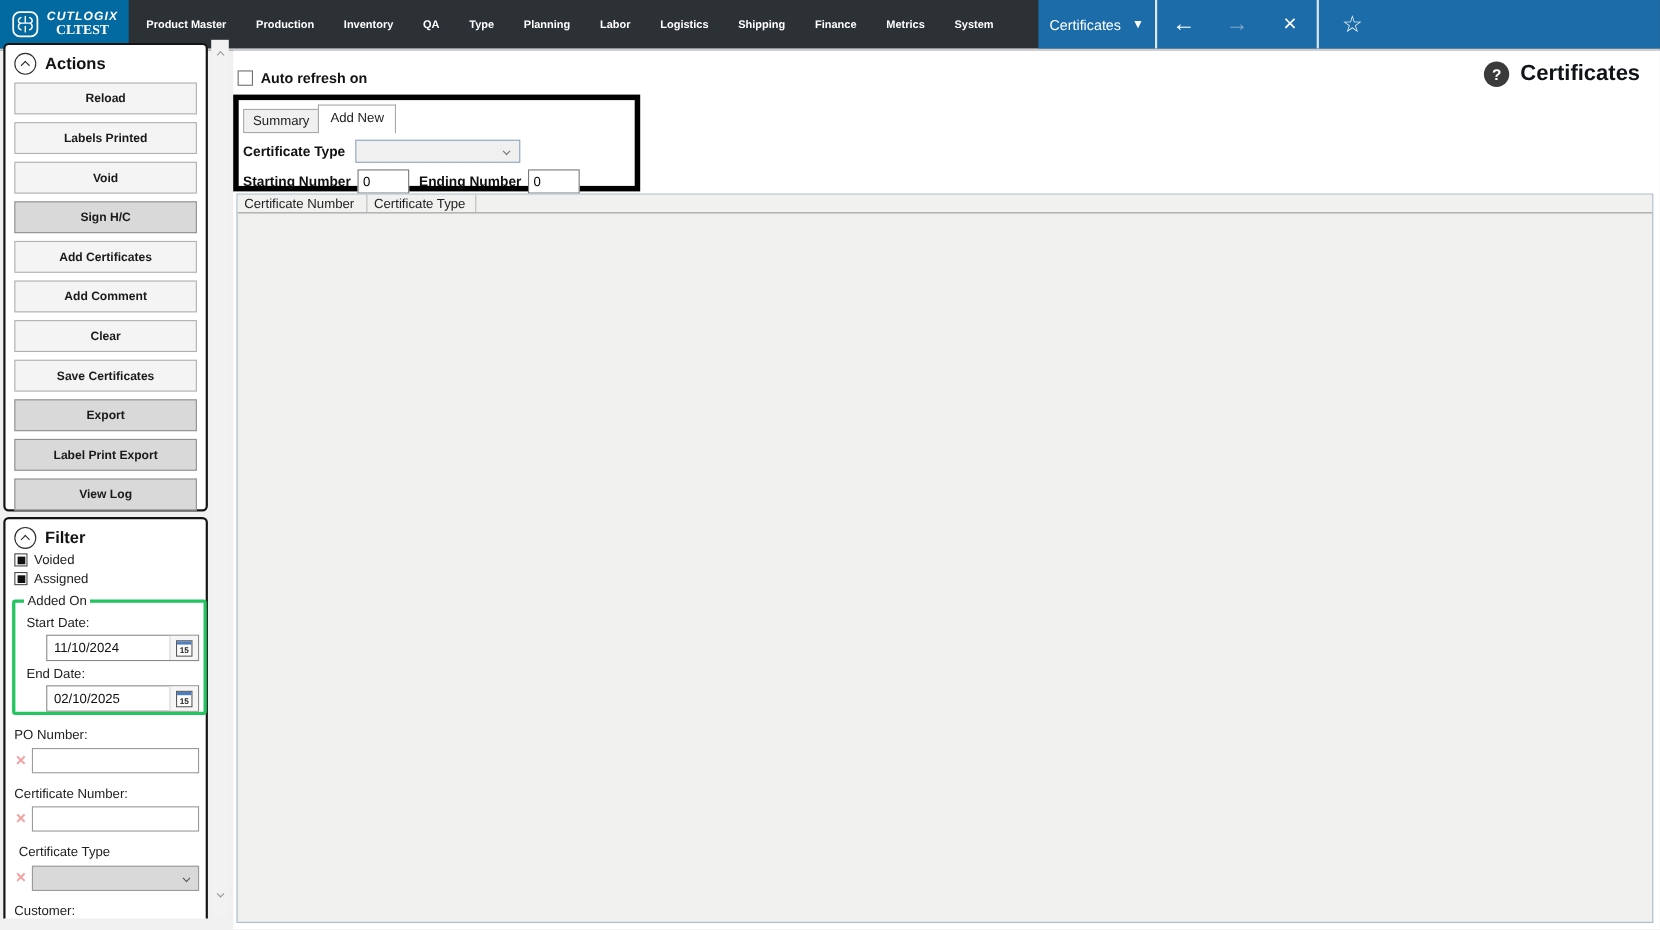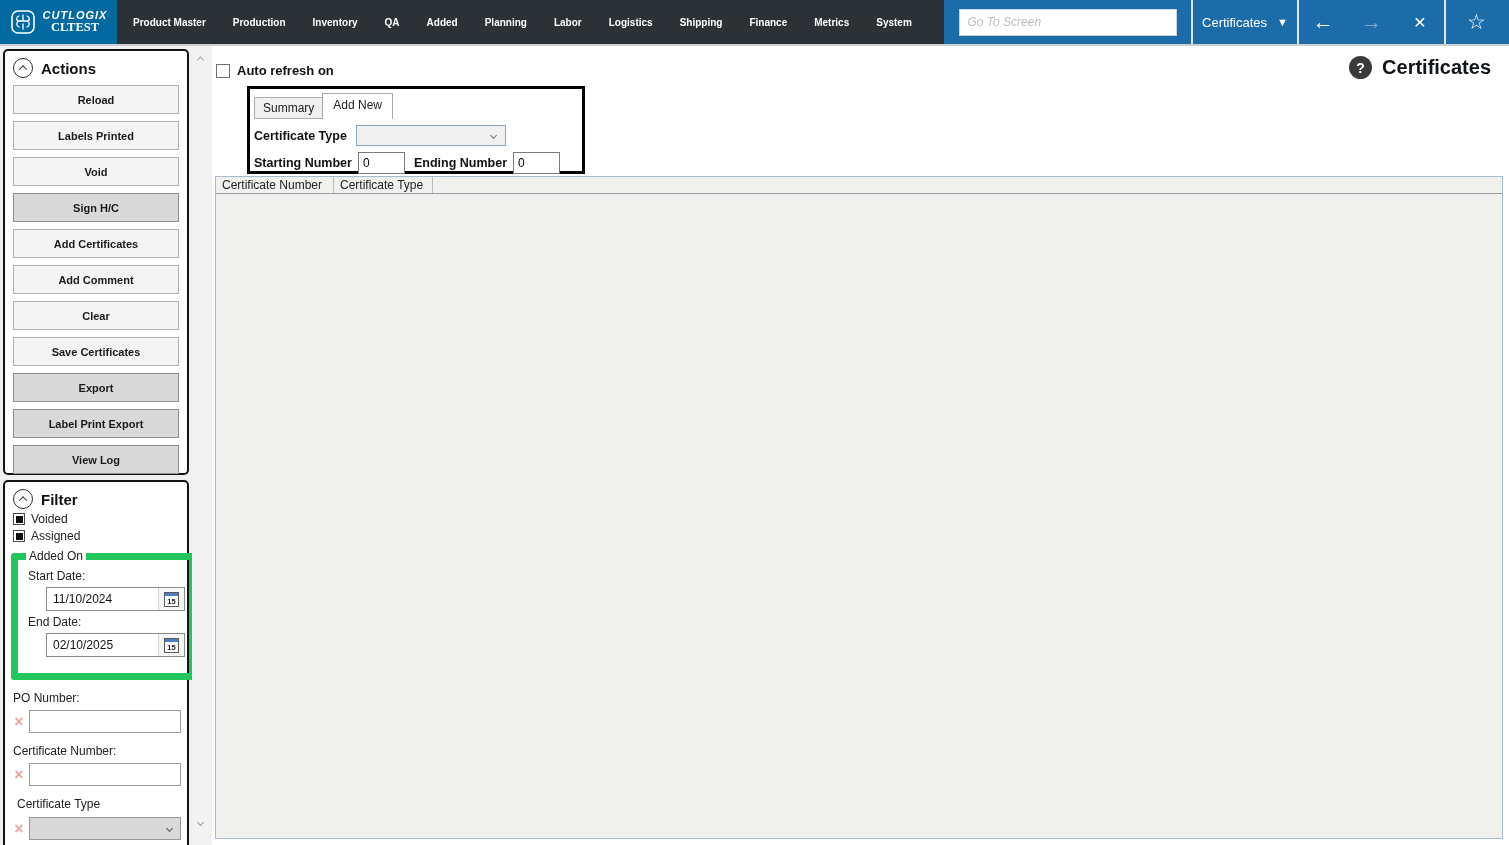--- a/index.html
+++ b/index.html
@@ -28,21 +28,21 @@
   .goto-input::placeholder { color:#b9bcc0; font-style:italic; }
   .sec-screen { width:106px; gap:10px; color:#fff; font-size:13px; cursor:pointer; }
   .screen-caret { font-size:11px; }
   .sec-arrows { width:147px; gap:0; }
   .nav-btn { color:#fff; font-size:21px; width:49px; text-align:center; cursor:pointer; line-height:44px; }
   .nav-btn.disabled { color:#7fa6ca; }
   .sec-fav { width:63px; }
   .star-btn { color:#fff; font-size:21px; cursor:pointer; }
 
   
-  .sidebar { position:absolute; left:0; top:46px; width:212px; height:799px; overflow:hidden; }
+  .sidebar { position:absolute; left:0; top:36px; width:212px; height:799px; overflow:hidden; }
   .panel { position:absolute; left:3px; width:186px; background:#ffffff;
            border:2px solid #141414; border-radius:5px; }
   .panel-actions { top:3px; height:426px; }
   .panel-filter  { top:434px; height:430px; }
   .panel-head { display:flex; align-items:center; gap:8px; margin:7px 0 2px 8px; }
   .collapse-btn { width:20px; height:20px; border:1.6px solid #2d2d2d; border-radius:50%;
                   display:inline-flex; align-items:center; justify-content:center; cursor:pointer; flex:0 0 auto; }
   .chev { display:inline-block; width:6px; height:6px; border-left:1.8px solid #2d2d2d; border-top:1.8px solid #2d2d2d; }
   .chev-up   { transform:rotate(45deg) translate(1px,1px); }
   .chev-down { transform:rotate(225deg); }
@@ -51,21 +51,21 @@
   .action-btn { margin:7px 8px 0 8px; height:29px; display:flex; align-items:center; justify-content:center;
                 font-size:11px; font-weight:bold; color:#1a1a1a; background:#f4f4f4;
                 border:1px solid #b0b0b0; cursor:pointer; }
   .action-btn.dark { background:#d9d9d9; border-color:#8f8f8f; }
 
   
   .chk-row { display:flex; align-items:center; gap:6px; margin:3px 16px 0 8px; font-size:12px; color:#222; }
   .chk { width:12px; height:12px; border:1px solid #4a4a4a; background:#fff; display:inline-flex;
          align-items:center; justify-content:center; flex:0 0 auto; cursor:pointer; }
   .chk .fill { width:7px; height:7px; background:#111; }
-  fieldset.addedon { margin:6px 6px 0 6px; border:7px solid #22c55e; border-radius:3px; padding:2px 4px 16px 4px; }
+  fieldset.addedon { margin:6px 6px 0 6px; border:3px solid #22c55e; border-radius:3px; padding:2px 4px 0 4px; }
   fieldset.addedon legend { font-size:12px; color:#222; padding:0 3px; margin-left:4px; }
   .date-label { font-size:12px; color:#222; margin:4px 0 4px 6px; }
   .date-field { margin-left:24px; width:139px; height:24px; border:1px solid #8a8a8a; background:#fff;
                 display:flex; align-items:center; }
   .date-field input { border:none; outline:none; width:96px; font-size:12px; padding-left:6px;
                       font-family:"Liberation Sans", sans-serif; color:#111; background:transparent; }
   .cal-btn { margin-left:auto; width:26px; height:22px; display:flex; align-items:center; justify-content:center;
              cursor:pointer; border-left:1px solid #d5d5d5; background:#f6f6f6; }
   .cal-icon { width:15px; height:15px; border:1px solid #5a5a5a; background:#fff; position:relative;
               font-size:7.5px; font-weight:bold; color:#222; display:flex; align-items:flex-end; justify-content:center; }
@@ -87,22 +87,22 @@
   .scroll-arrow .chev { width:5px; height:5px; border-color:#9b9b9b; }
   .scroll-up { top:4px; } .scroll-down { bottom:14px; }
 
   
   .main { position:absolute; left:212px; top:46px; right:0; bottom:0; background:#ffffff; }
 
   .autorefresh { position:absolute; left:4px; top:17px; display:flex; align-items:center; gap:7px; }
   .autorefresh .box { width:14px; height:14px; border:1px solid #707070; background:#fff; cursor:pointer; }
   .autorefresh .lbl { font-size:13px; font-weight:bold; color:#111; }
 
-  .annotation-box { position:absolute; left:0; top:40px; width:338px; height:88px;
-                    border:3px solid #000000; background:transparent;margin-left:35px; }
+  .annotation-box { position:absolute; left:0; top:40px; width:370px; height:88px;
+                    border:5px solid #000000; background:transparent; }
   .tabs { position:absolute; left:4px; top:4px; display:flex; align-items:flex-end; height:26px; }
   .tab { font-size:12px; color:#222; cursor:pointer; }
   .tab-inactive { background:#f0f0f0; border:1px solid #a9a9a9; padding:3px 8px 3px 8px; height:22px; }
   .tab-active { background:#fff; border:1px solid #a9a9a9; border-bottom:none; padding:4px 10px 5px 10px;
                 height:26px; margin-left:-1px; position:relative; z-index:2; font-weight:normal; }
   .form-row { position:absolute; display:flex; align-items:center; }
   .row-ctype { left:4px; top:36px; }
   .row-nums  { left:4px; top:63px; }
   .b-label { font-size:12.5px; font-weight:bold; color:#111; white-space:nowrap; }
   .ctype-select { margin-left:9px; width:150px; height:21px; background:#f0f0f0; border:1px solid #8ba6c0;
@@ -138,33 +138,30 @@
     <div class="logo-text">
       <div class="logo-brand">CUTLOGIX</div>
       <div class="logo-env">CLTEST</div>
     </div>
   </div>
   <nav class="menu">
     <span class="menu-item">Product Master</span>
     <span class="menu-item">Production</span>
     <span class="menu-item">Inventory</span>
     <span class="menu-item">QA</span>
-    <span class="menu-item">Added</span>
+    <span class="menu-item">Type</span>
     <span class="menu-item">Planning</span>
     <span class="menu-item">Labor</span>
     <span class="menu-item">Logistics</span>
     <span class="menu-item">Shipping</span>
     <span class="menu-item">Finance</span>
     <span class="menu-item">Metrics</span>
     <span class="menu-item">System</span>
   </nav>
   <div class="nav-right">
-    <div class="nav-sec sec-goto">
-      <input class="goto-input" type="text" placeholder="Go To Screen" style="">
-    </div>
     <div class="nav-sec sec-screen">
       <span>Certificates</span>
       <span class="screen-caret">▼</span>
     </div>
     <div class="nav-sec sec-arrows">
       <span class="nav-btn">←</span>
       <span class="nav-btn disabled">→</span>
       <span class="nav-btn">×</span>
     </div>
     <div class="nav-sec sec-fav">

